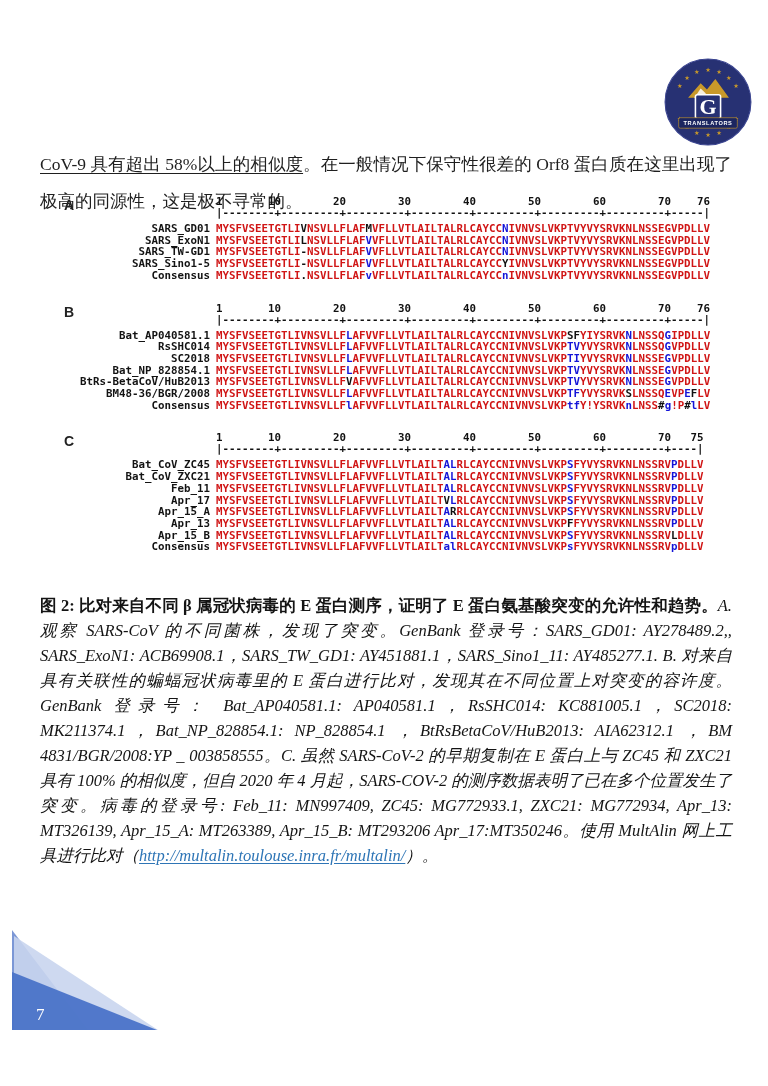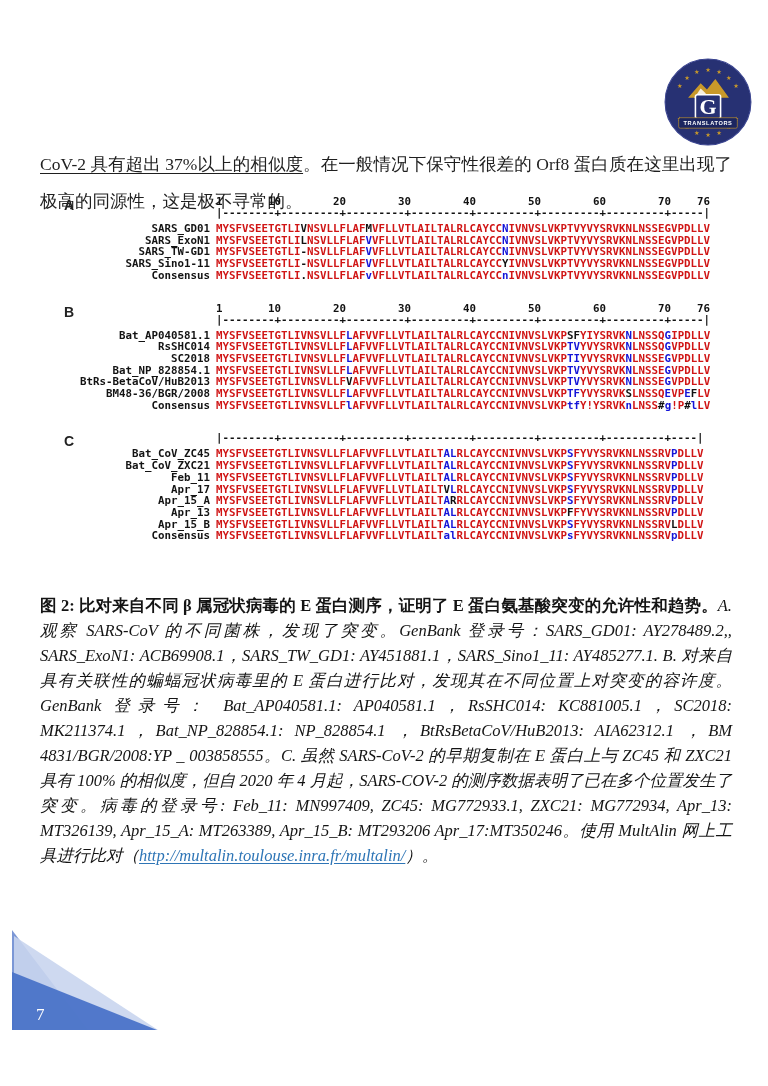--- a/index.html
+++ b/index.html
@@ -62,41 +62,41 @@
   <g>
     <polygon points="23,38 35,24 41,30 49,20 62,38" fill="#c9992a"></polygon>
     <polygon points="29,38 35,29 39,33 43,38" fill="#ffffff" opacity="0.85"></polygon>
   </g>
   <rect x="30" y="35" width="24" height="23" fill="#273173" stroke="#ffffff" stroke-width="1.5" rx="2"></rect>
   <text x="42" y="53.5" text-anchor="middle" fill="#ffffff" font-family="Liberation Serif" font-weight="bold" font-size="21">G</text>
   <rect x="14" y="57" width="56" height="10" fill="#1b2560" stroke="#c9992a" stroke-width="0.6" rx="1.5"></rect>
   <text x="42" y="64.3" text-anchor="middle" fill="#ffffff" font-family="Liberation Sans" font-weight="bold" font-size="5.4" letter-spacing="0.6">TRANSLATORS</text>
 </svg>
 
-<p class="intro"><span class="u">CoV-2 具有超出 37%以上的相似度</span><span>。在一般情况下保守性很差的 Orf8 蛋白质在这里出现了极高的同源性，这是极不寻常的。</span></p>
+<p class="intro"><span class="u">CoV-9 具有超出 58%以上的相似度</span><span>。在一般情况下保守性很差的 Orf8 蛋白质在这里出现了极高的同源性，这是极不寻常的。</span></p>
 
 <div id="alignment">
     <div class="align-block">
       <div class="sec-letter">A</div>
       <div class="ruler">1       10        20        30        40        50        60        70    76</div>
       <div class="ruler dash">|--------+---------+---------+---------+---------+---------+---------+-----|</div>
       <div class="seq-row">
         <div class="seq-label">SARS_GD01</div>
         <div class="seq-text"><span style="color: rgb(208, 21, 21);">MYSFVSEETGTLI</span><span style="color: rgb(16, 16, 16);">V</span><span style="color: rgb(208, 21, 21);">NSVLLFLAF</span><span style="color: rgb(16, 16, 16);">M</span><span style="color: rgb(208, 21, 21);">VFLLVTLAILTALRLCAYCC</span><span style="color: rgb(20, 20, 216);">N</span><span style="color: rgb(208, 21, 21);">IVNVSLVKPTVYVYSRVKNLNSSEGVPDLLV</span></div>
       </div>
       <div class="seq-row">
         <div class="seq-label">SARS_ExoN1</div>
         <div class="seq-text"><span style="color: rgb(208, 21, 21);">MYSFVSEETGTLI</span><span style="color: rgb(16, 16, 16);">L</span><span style="color: rgb(208, 21, 21);">NSVLLFLAF</span><span style="color: rgb(20, 20, 216);">V</span><span style="color: rgb(208, 21, 21);">VFLLVTLAILTALRLCAYCC</span><span style="color: rgb(20, 20, 216);">N</span><span style="color: rgb(208, 21, 21);">IVNVSLVKPTVYVYSRVKNLNSSEGVPDLLV</span></div>
       </div>
       <div class="seq-row">
         <div class="seq-label">SARS_TW-GD1</div>
         <div class="seq-text"><span style="color: rgb(208, 21, 21);">MYSFVSEETGTLI</span><span style="color: rgb(16, 16, 16);">-</span><span style="color: rgb(208, 21, 21);">NSVLLFLAF</span><span style="color: rgb(20, 20, 216);">V</span><span style="color: rgb(208, 21, 21);">VFLLVTLAILTALRLCAYCC</span><span style="color: rgb(20, 20, 216);">N</span><span style="color: rgb(208, 21, 21);">IVNVSLVKPTVYVYSRVKNLNSSEGVPDLLV</span></div>
       </div>
       <div class="seq-row">
-        <div class="seq-label">SARS_Sino1-11</div>
+        <div class="seq-label">SARS_Sino1-5</div>
         <div class="seq-text"><span style="color: rgb(208, 21, 21);">MYSFVSEETGTLI</span><span style="color: rgb(16, 16, 16);">-</span><span style="color: rgb(208, 21, 21);">NSVLLFLAF</span><span style="color: rgb(20, 20, 216);">V</span><span style="color: rgb(208, 21, 21);">VFLLVTLAILTALRLCAYCC</span><span style="color: rgb(16, 16, 16);">Y</span><span style="color: rgb(208, 21, 21);">IVNVSLVKPTVYVYSRVKNLNSSEGVPDLLV</span></div>
       </div>
       <div class="seq-row">
         <div class="seq-label">Consensus</div>
         <div class="seq-text"><span style="color: rgb(208, 21, 21);">MYSFVSEETGTLI</span><span style="color: rgb(16, 16, 16);">.</span><span style="color: rgb(208, 21, 21);">NSVLLFLAF</span><span style="color: rgb(20, 20, 216);">v</span><span style="color: rgb(208, 21, 21);">VFLLVTLAILTALRLCAYCC</span><span style="color: rgb(20, 20, 216);">n</span><span style="color: rgb(208, 21, 21);">IVNVSLVKPTVYVYSRVKNLNSSEGVPDLLV</span></div>
       </div>
     </div>
     <div class="align-block">
       <div class="sec-letter">B</div>
       <div class="ruler">1       10        20        30        40        50        60        70    76</div>
@@ -125,20 +125,21 @@
         <div class="seq-label">BM48-36/BGR/2008</div>
         <div class="seq-text"><span style="color: rgb(208, 21, 21);">MYSFVSEETGTLIVNSVLLF</span><span style="color: rgb(20, 20, 216);">L</span><span style="color: rgb(208, 21, 21);">AFVVFLLVTLAILTALRLCAYCCNIVNVSLVKP</span><span style="color: rgb(20, 20, 216);">TF</span><span style="color: rgb(208, 21, 21);">YVYSRVK</span><span style="color: rgb(16, 16, 16);">S</span><span style="color: rgb(208, 21, 21);">LNSSQ</span><span style="color: rgb(20, 20, 216);">E</span><span style="color: rgb(208, 21, 21);">VP</span><span style="color: rgb(20, 20, 216);">E</span><span style="color: rgb(16, 16, 16);">F</span><span style="color: rgb(208, 21, 21);">LV</span></div>
       </div>
       <div class="seq-row">
         <div class="seq-label">Consensus</div>
         <div class="seq-text"><span style="color: rgb(208, 21, 21);">MYSFVSEETGTLIVNSVLLF</span><span style="color: rgb(20, 20, 216);">l</span><span style="color: rgb(208, 21, 21);">AFVVFLLVTLAILTALRLCAYCCNIVNVSLVKP</span><span style="color: rgb(20, 20, 216);">tf</span><span style="color: rgb(208, 21, 21);">Y!YSRVK</span><span style="color: rgb(20, 20, 216);">n</span><span style="color: rgb(208, 21, 21);">LNSS</span><span style="color: rgb(16, 16, 16);">#</span><span style="color: rgb(20, 20, 216);">g</span><span style="color: rgb(208, 21, 21);">!P</span><span style="color: rgb(16, 16, 16);">#</span><span style="color: rgb(20, 20, 216);">l</span><span style="color: rgb(208, 21, 21);">LV</span></div>
       </div>
     </div>
     <div class="align-block">
       <div class="sec-letter">C</div>
+      <div class="ruler">1       10        20        30        40        50        60        70   75</div>
       <div class="ruler dash">|--------+---------+---------+---------+---------+---------+---------+----|</div>
       <div class="seq-row">
         <div class="seq-label">Bat_CoV_ZC45</div>
         <div class="seq-text"><span style="color: rgb(208, 21, 21);">MYSFVSEETGTLIVNSVLLFLAFVVFLLVTLAILT</span><span style="color: rgb(20, 20, 216);">AL</span><span style="color: rgb(208, 21, 21);">RLCAYCCNIVNVSLVKP</span><span style="color: rgb(20, 20, 216);">S</span><span style="color: rgb(208, 21, 21);">FYVYSRVKNLNSSRV</span><span style="color: rgb(20, 20, 216);">P</span><span style="color: rgb(208, 21, 21);">DLLV</span></div>
       </div>
       <div class="seq-row">
         <div class="seq-label">Bat_CoV_ZXC21</div>
         <div class="seq-text"><span style="color: rgb(208, 21, 21);">MYSFVSEETGTLIVNSVLLFLAFVVFLLVTLAILT</span><span style="color: rgb(20, 20, 216);">AL</span><span style="color: rgb(208, 21, 21);">RLCAYCCNIVNVSLVKP</span><span style="color: rgb(20, 20, 216);">S</span><span style="color: rgb(208, 21, 21);">FYVYSRVKNLNSSRV</span><span style="color: rgb(20, 20, 216);">P</span><span style="color: rgb(208, 21, 21);">DLLV</span></div>
       </div>
       <div class="seq-row">

